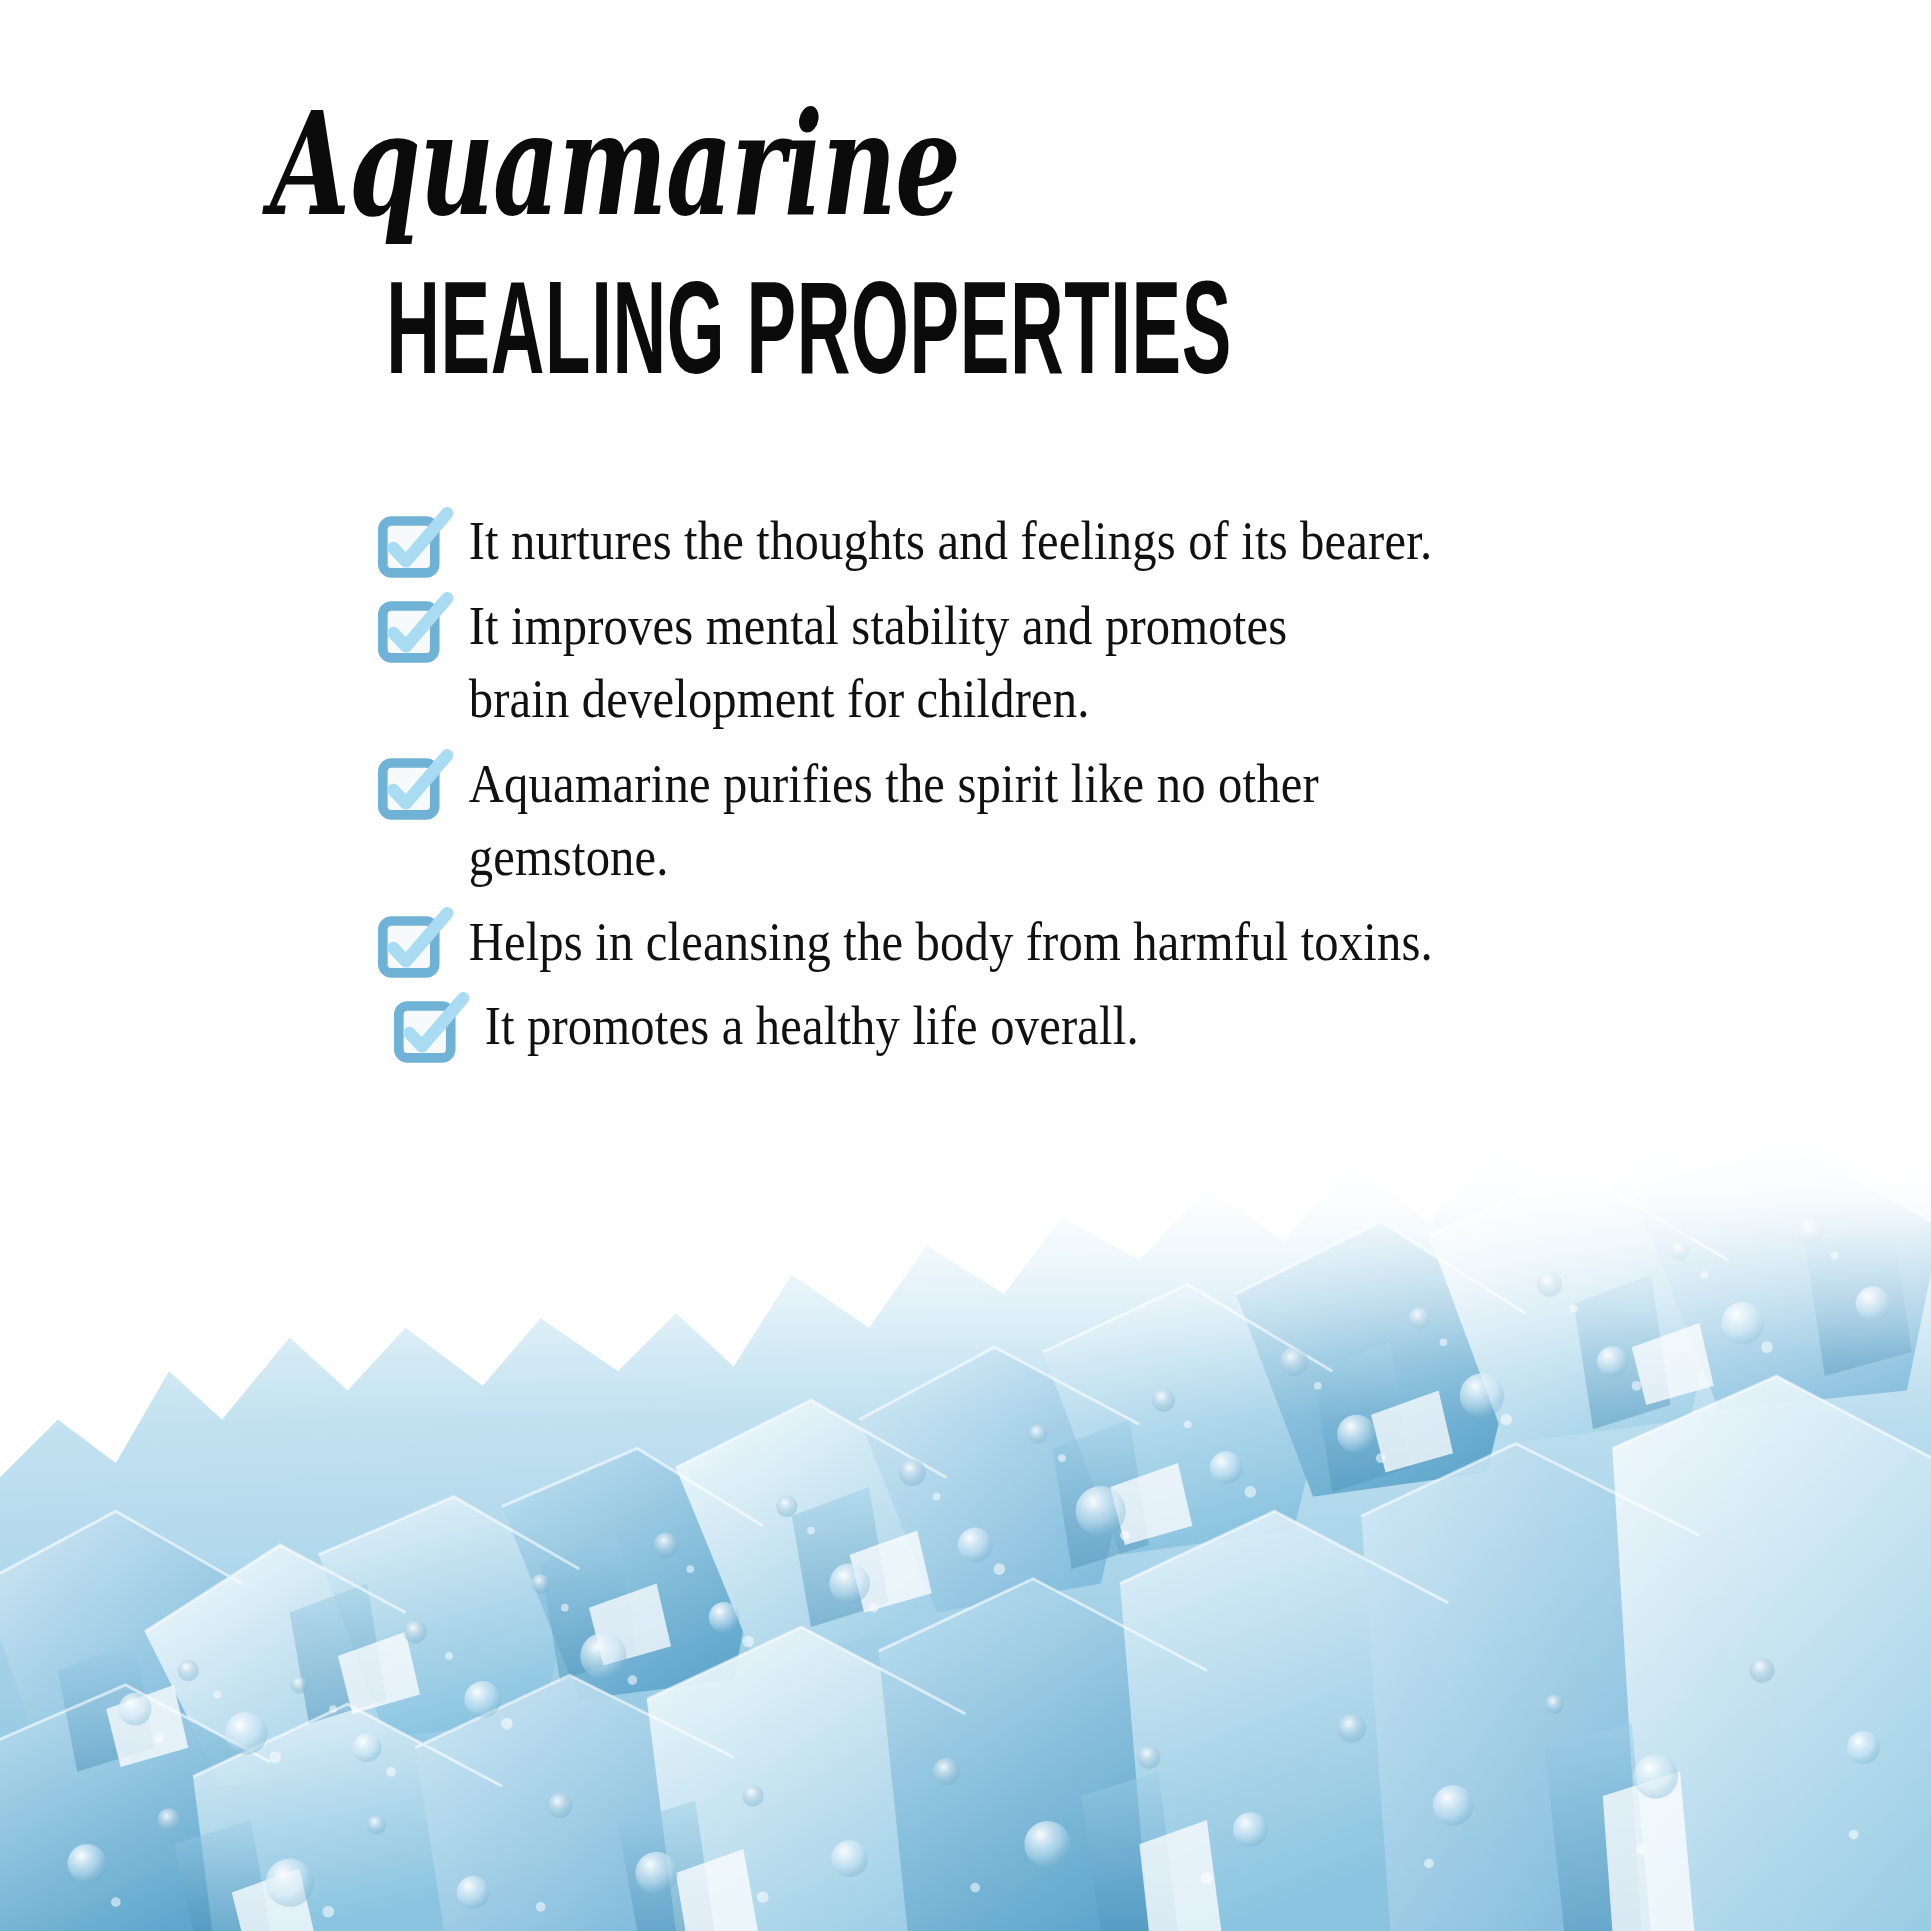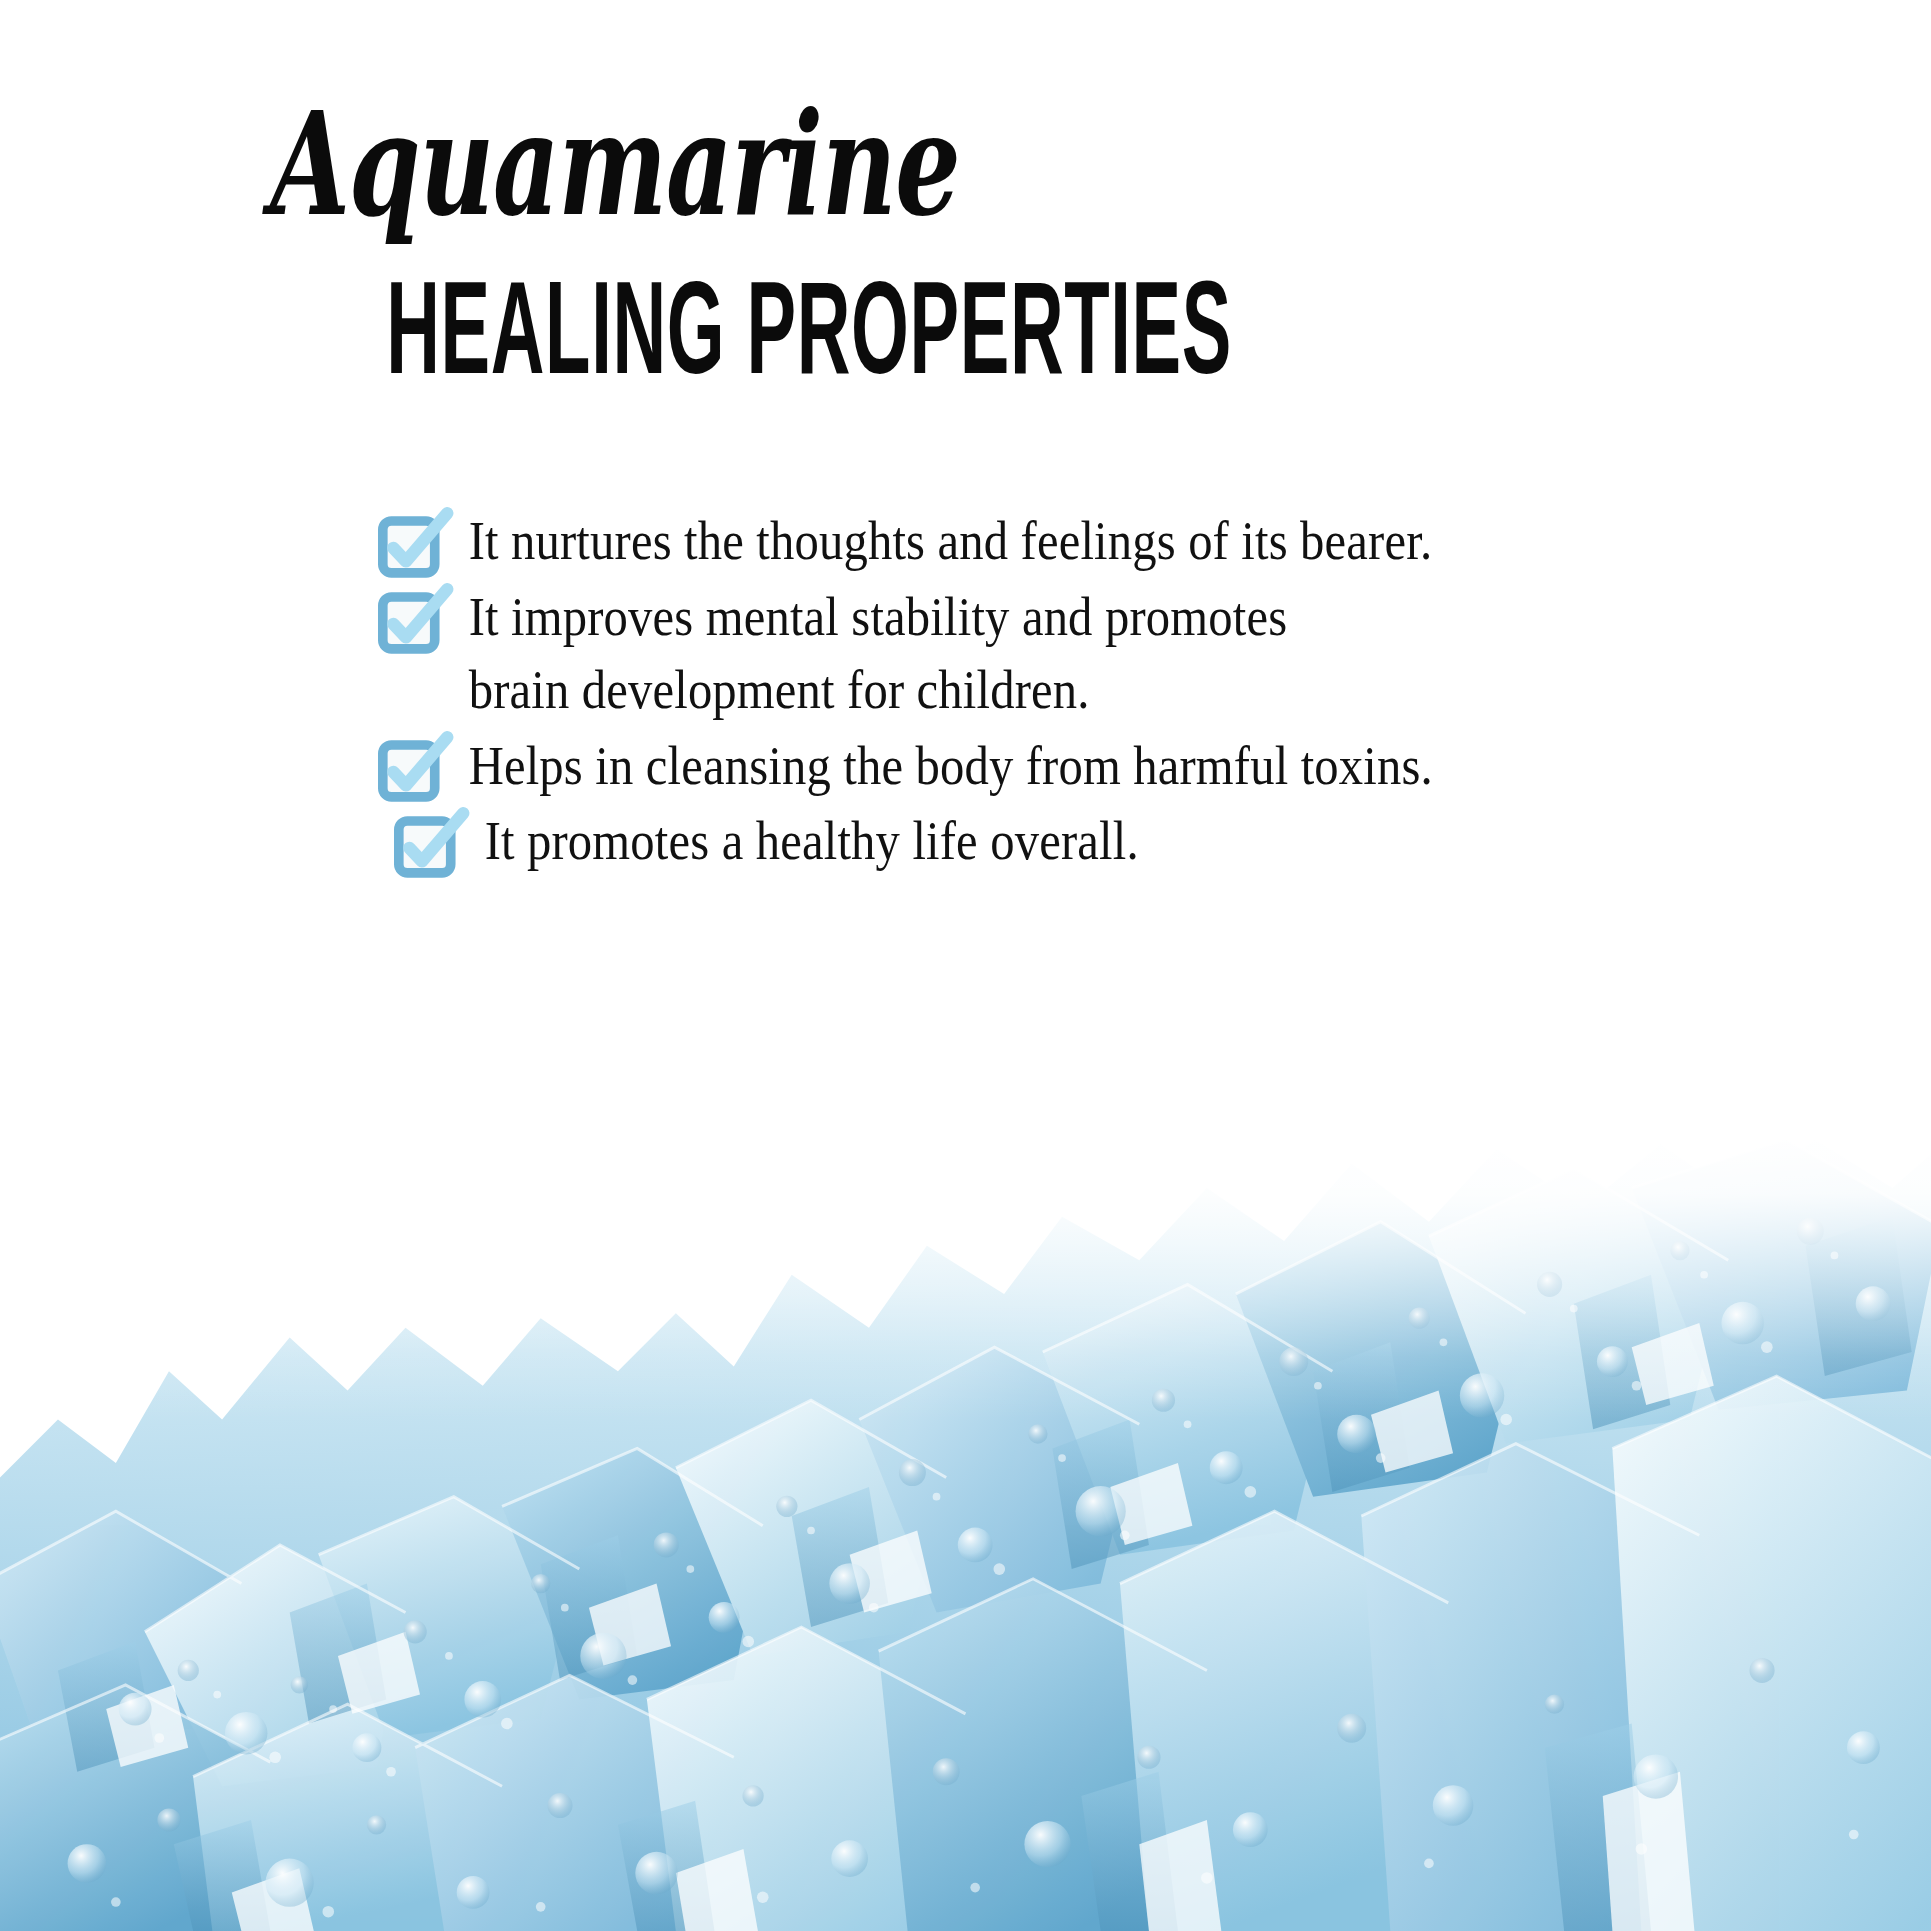--- a/index.html
+++ b/index.html
@@ -56,21 +56,21 @@
     position:absolute;
     left:378px;
     top:505px;
     width:1236px;
   }
   .list-item {
     display:flex;
     align-items:flex-start;
     position:relative;
   }
-  .list-item + .list-item { margin-top:2px; }
+  .list-item + .list-item { margin-top:11px; }
 
   .checkbox-icon {
     flex:0 0 auto;
     width:75px;
     height:68px;
     position:relative;
     margin-top:5.8px;
   }
   .checkbox-icon svg { display:block; width:75px; height:68px; overflow:visible; }
 
@@ -144,20 +144,29 @@
       <span class="checkbox-icon">
         <svg viewBox="0 0 78 70" xmlns="http://www.w3.org/2000/svg">
           <rect x="5" y="10" width="54" height="54" rx="9" ry="9" fill="#F7FAFB" stroke="#6FB2D6" stroke-width="10"></rect>
           <path d="M16 38 L29 52 L72 2" fill="none" stroke="#A9DCF2" stroke-width="13" stroke-linecap="round" stroke-linejoin="round"></path>
         </svg>
       </span>
       <span class="item-text">It improves mental stability and promotes
 brain development for children.</span>
     </div>
 
+    <div class="list-item gap-2">
+      <span class="checkbox-icon">
+        <svg viewBox="0 0 78 70" xmlns="http://www.w3.org/2000/svg">
+          <rect x="5" y="10" width="54" height="54" rx="9" ry="9" fill="#F7FAFB" stroke="#6FB2D6" stroke-width="10"></rect>
+          <path d="M16 38 L29 52 L72 2" fill="none" stroke="#A9DCF2" stroke-width="13" stroke-linecap="round" stroke-linejoin="round"></path>
+        </svg>
+      </span>
+      <span class="item-text">Aquamarine purifies the spirit like no other gemstone.</span>
+    </div>
 
     <div class="list-item gap-3">
       <span class="checkbox-icon">
         <svg viewBox="0 0 78 70" xmlns="http://www.w3.org/2000/svg">
           <rect x="5" y="10" width="54" height="54" rx="9" ry="9" fill="#F7FAFB" stroke="#6FB2D6" stroke-width="10"></rect>
           <path d="M16 38 L29 52 L72 2" fill="none" stroke="#A9DCF2" stroke-width="13" stroke-linecap="round" stroke-linejoin="round"></path>
         </svg>
       </span>
       <span class="item-text">Helps in cleansing the body from harmful toxins.</span>
     </div>

